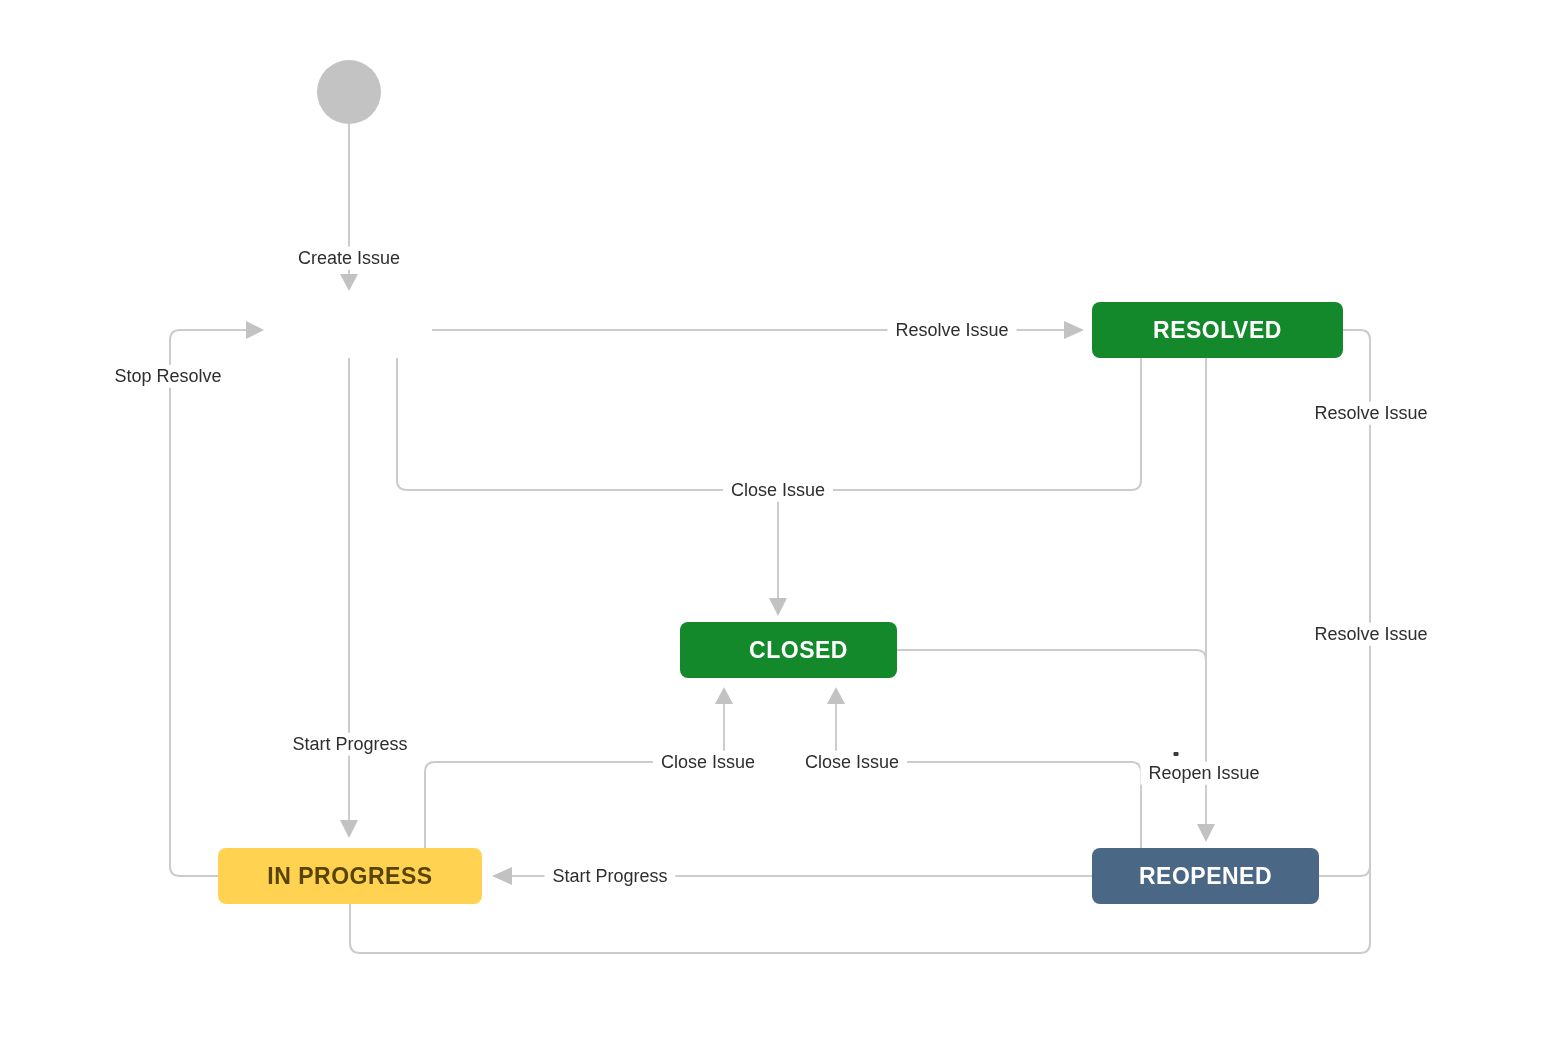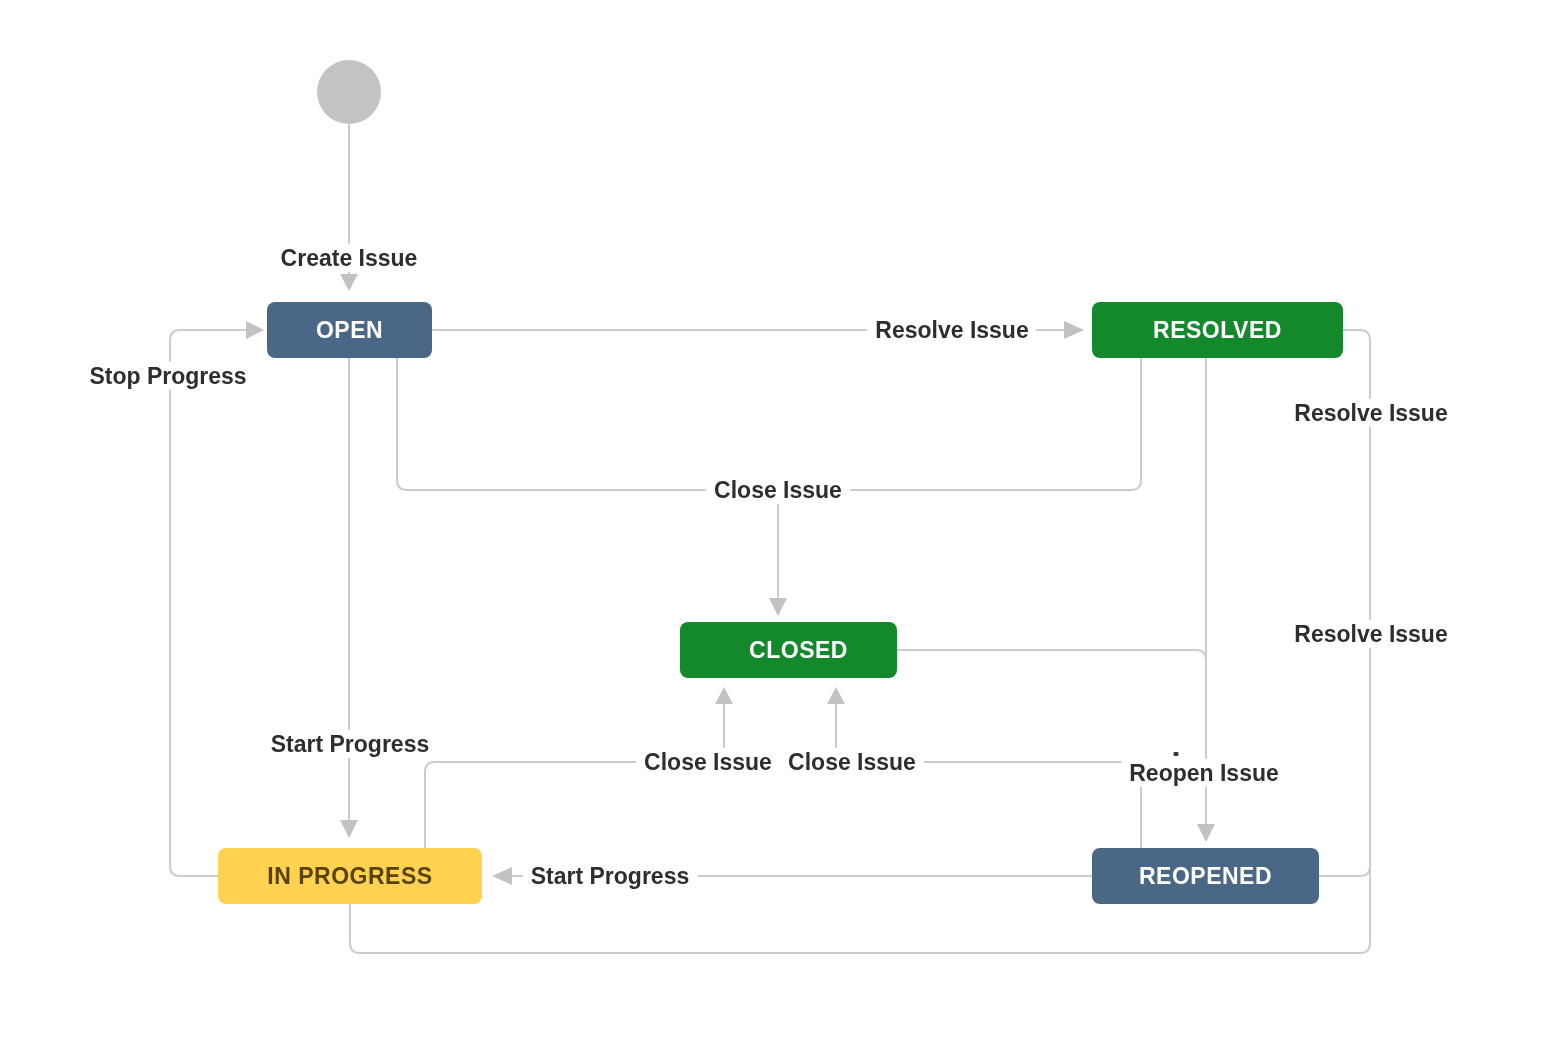--- a/index.html
+++ b/index.html
@@ -17,21 +17,21 @@
   polygon.arrow{fill:var(--arrow);}
   .start-node{position:absolute;border-radius:50%;}
   .node{
     position:absolute;display:flex;align-items:center;justify-content:center;
     border-radius:8px;font-weight:bold;font-size:23px;letter-spacing:0.5px;
     cursor:default;user-select:none;
   }
   .edge-label{
     position:absolute;transform:translate(-50%,-50%);
     background:#FFFFFF;padding:1px 8px;white-space:nowrap;
-    font-weight:bold;font-size:23px;line-height:1.15;color:var(--label);
+    font-weight:normal;font-size:18px;line-height:1.15;color:var(--label);
   }
   .stray-dot{
     position:absolute;width:5px;height:4px;background:#3a3a3a;
     transform:translate(-50%,-50%);border-radius:1px;
   }
 </style>
 </head>
 <body>
 
 <div class="canvas">
@@ -69,35 +69,34 @@
     <polygon class="arrow" points="512,867 512,885 492,876"></polygon>
 
     <path class="edge" d="M350 904 V943 Q350 953 360 953 H1360 Q1370 953 1370 943 V340 Q1370 330 1360 330 H1342"></path>
     <polygon class="arrow" points="1342,321 1342,339 1324,330"></polygon>
 
     <path class="edge" d="M1319 876 H1360 Q1370 876 1370 866 V820"></path>
   </svg>
 
   <div class="start-node" style="left: 317px; top: 60px; width: 64px; height: 64px; background-color: rgb(195, 195, 195);"></div>
 
-  <div class="node" style="left: 267px; top: 302px; width: 165px; height: 56px; background-color: rgb(74, 103, 133); color: rgb(255, 255, 255);">OPEN</div>
 
   <div class="node" style="left: 1092px; top: 302px; width: 251px; height: 56px; background-color: rgb(20, 137, 44); color: rgb(255, 255, 255);">RESOLVED</div>
 
   <div class="node" style="left: 680px; top: 622px; width: 197px; height: 56px; background-color: rgb(20, 137, 44); color: rgb(255, 255, 255); padding-left: 20px;">CLOSED</div>
 
   <div class="node" style="left: 218px; top: 848px; width: 264px; height: 56px; background-color: rgb(255, 211, 81); color: rgb(89, 67, 0);">IN PROGRESS</div>
 
   <div class="node" style="left: 1092px; top: 848px; width: 227px; height: 56px; background-color: rgb(74, 103, 133); color: rgb(255, 255, 255);">REOPENED</div>
 
   <div class="edge-label" style="left:349px;top:258px;">Create Issue</div>
 
   <div class="edge-label" style="left:952px;top:330px;">Resolve Issue</div>
 
-  <div class="edge-label" style="left:168px;top:376px;">Stop Progress</div>
+  <div class="edge-label" style="left:168px;top:376px;">Stop Resolve</div>
 
   <div class="edge-label" style="left:778px;top:490px;">Close Issue</div>
 
   <div class="edge-label" style="left:350px;top:744px;">Start Progress</div>
 
   <div class="edge-label" style="left:708px;top:762px;">Close Issue</div>
 
   <div class="edge-label" style="left:852px;top:762px;">Close Issue</div>
 
   <div class="edge-label" style="left:1204px;top:773px;">Reopen Issue</div>

